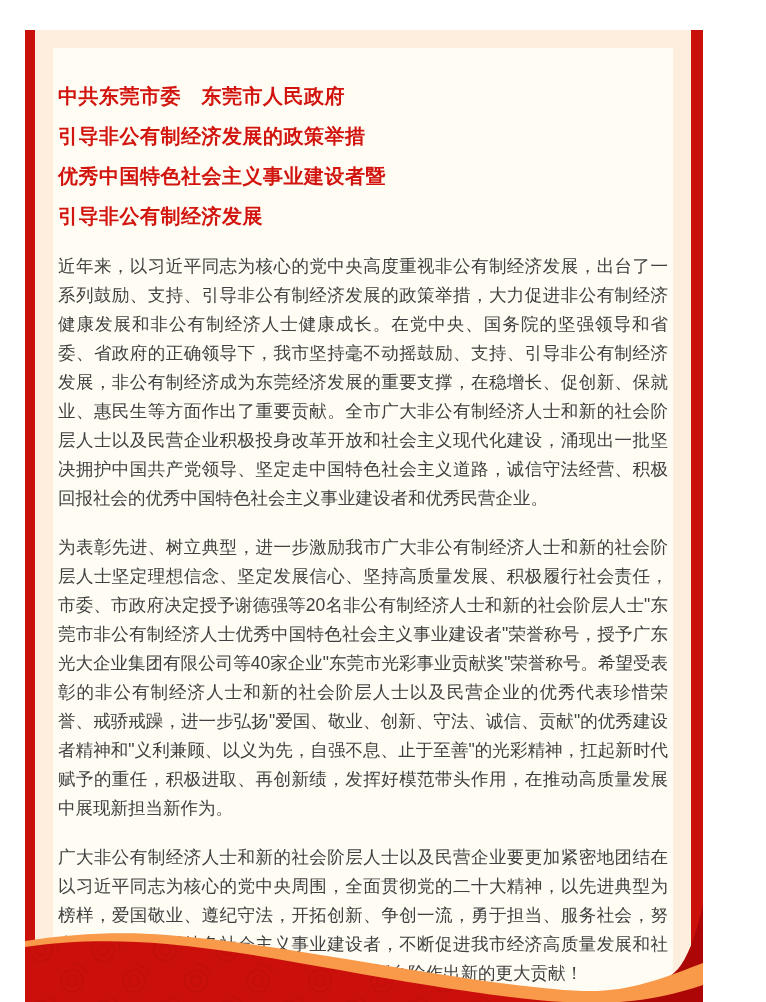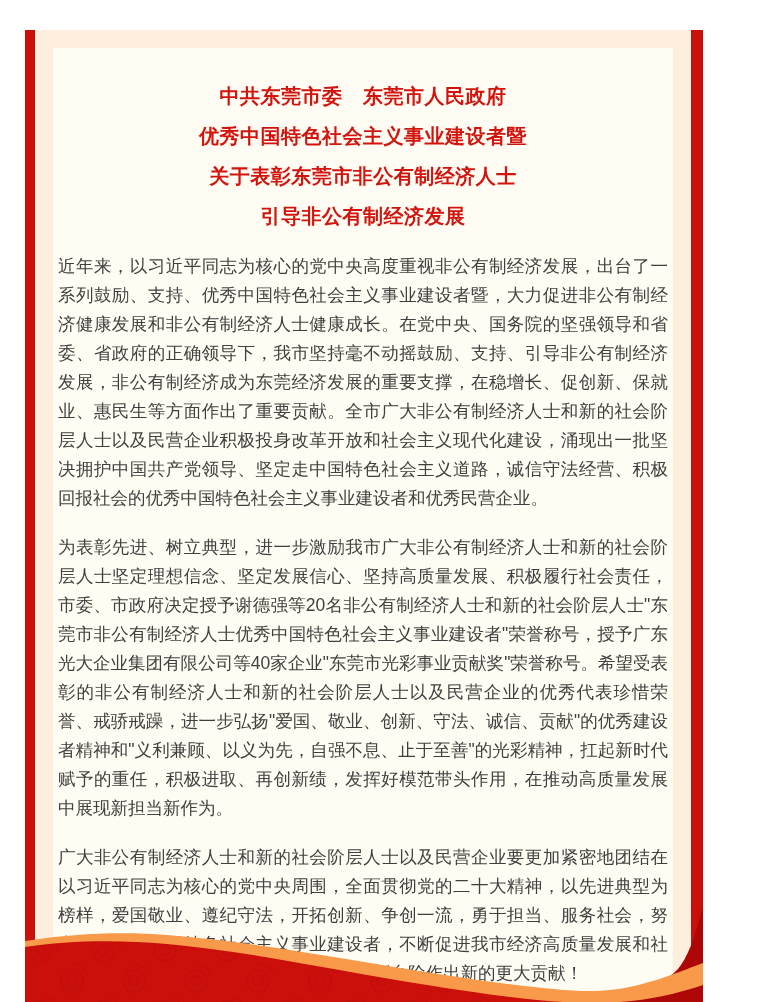--- a/index.html
+++ b/index.html
@@ -25,21 +25,21 @@
   .frame {
     position: absolute; left: 10px; right: 12px; top: 0; bottom: 0;
     background: #fdeedd; z-index: 1;
   }
   .panel {
     position: absolute; left: 28px; right: 30px; top: 18px; bottom: 0;
     background: #fffcf3; z-index: 1;
   }
   .content { padding: 28px 5px 0 5px; }
 
-  .doc-title { text-align: center; margin-bottom: 16px; }
+  .doc-title { margin-bottom: 16px; }
   .doc-title .t-line {
     color: #d2140e;
     font-size: 20px;
     line-height: 40px;
     font-weight: 700;
     letter-spacing: 0.5px;
     white-space: pre;
   }
   .doc-body p {
     color: #404040;
@@ -65,27 +65,27 @@
 
     <div class="frame"></div>
     <div class="strip strip-left"></div>
     <div class="strip strip-right"></div>
 
     <div class="panel">
       <div class="content">
 
         <div class="doc-title">
           <div class="t-line">中共东莞市委　东莞市人民政府</div>
+          <div class="t-line">引导非公有制经济发展的政策举措</div>
           <div class="t-line">优秀中国特色社会主义事业建设者暨</div>
-          <div class="t-line">关于表彰东莞市非公有制经济人士</div>
           <div class="t-line">引导非公有制经济发展</div>
         </div>
 
         <div class="doc-body">
-          <p>近年来，以习近平同志为核心的党中央高度重视非公有制经济发展，出台了一系列鼓励、支持、优秀中国特色社会主义事业建设者暨，大力促进非公有制经济健康发展和非公有制经济人士健康成长。在党中央、国务院的坚强领导和省委、省政府的正确领导下，我市坚持毫不动摇鼓励、支持、引导非公有制经济发展，非公有制经济成为东莞经济发展的重要支撑，在稳增长、促创新、保就业、惠民生等方面作出了重要贡献。全市广大非公有制经济人士和新的社会阶层人士以及民营企业积极投身改革开放和社会主义现代化建设，涌现出一批坚决拥护中国共产党领导、坚定走中国特色社会主义道路，诚信守法经营、积极回报社会的优秀中国特色社会主义事业建设者和优秀民营企业。</p>
+          <p>近年来，以习近平同志为核心的党中央高度重视非公有制经济发展，出台了一系列鼓励、支持、引导非公有制经济发展的政策举措，大力促进非公有制经济健康发展和非公有制经济人士健康成长。在党中央、国务院的坚强领导和省委、省政府的正确领导下，我市坚持毫不动摇鼓励、支持、引导非公有制经济发展，非公有制经济成为东莞经济发展的重要支撑，在稳增长、促创新、保就业、惠民生等方面作出了重要贡献。全市广大非公有制经济人士和新的社会阶层人士以及民营企业积极投身改革开放和社会主义现代化建设，涌现出一批坚决拥护中国共产党领导、坚定走中国特色社会主义道路，诚信守法经营、积极回报社会的优秀中国特色社会主义事业建设者和优秀民营企业。</p>
           <p>为表彰先进、树立典型，进一步激励我市广大非公有制经济人士和新的社会阶层人士坚定理想信念、坚定发展信心、坚持高质量发展、积极履行社会责任，市委、市政府决定授予谢德强等20名非公有制经济人士和新的社会阶层人士"东莞市非公有制经济人士优秀中国特色社会主义事业建设者"荣誉称号，授予广东光大企业集团有限公司等40家企业"东莞市光彩事业贡献奖"荣誉称号。希望受表彰的非公有制经济人士和新的社会阶层人士以及民营企业的优秀代表珍惜荣誉、戒骄戒躁，进一步弘扬"爱国、敬业、创新、守法、诚信、贡献"的优秀建设者精神和"义利兼顾、以义为先，自强不息、止于至善"的光彩精神，扛起新时代赋予的重任，积极进取、再创新绩，发挥好模范带头作用，在推动高质量发展中展现新担当新作为。</p>
           <p>广大非公有制经济人士和新的社会阶层人士以及民营企业要更加紧密地团结在以习近平同志为核心的党中央周围，全面贯彻党的二十大精神，以先进典型为榜样，爱国敬业、遵纪守法，开拓创新、争创一流，勇于担当、服务社会，努力争做优秀中国特色社会主义事业建设者，不断促进我市经济高质量发展和社会和谐稳定，为推动东莞高质量发展再上新台阶作出新的更大贡献！</p>
         </div>
 
       </div>
     </div>
 
     <svg class="waves" viewBox="0 0 678 130" preserveAspectRatio="none">
       <defs>
         <pattern id="swirls" width="62" height="62" patternUnits="userSpaceOnUse">

